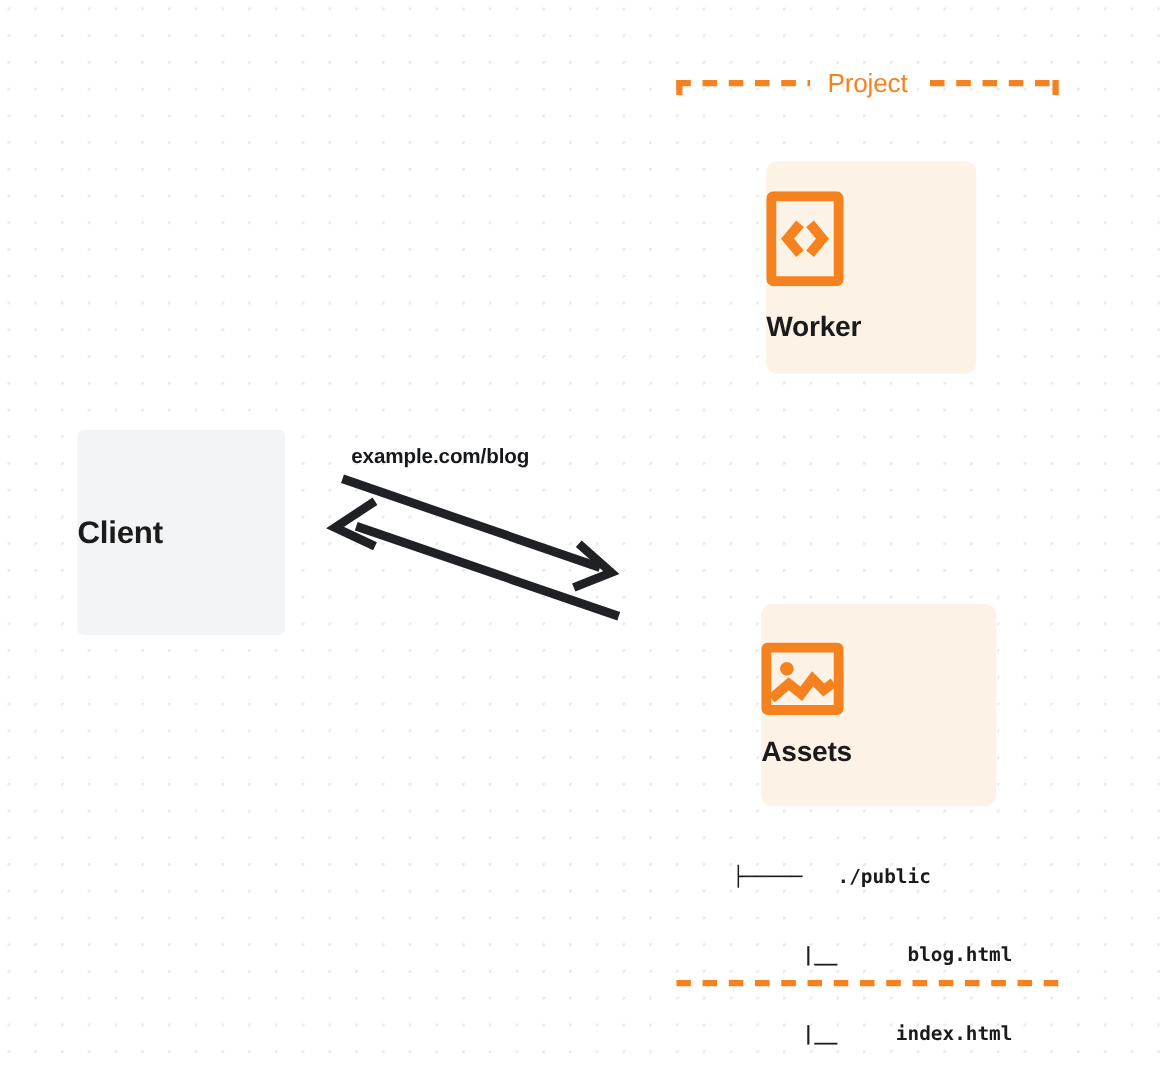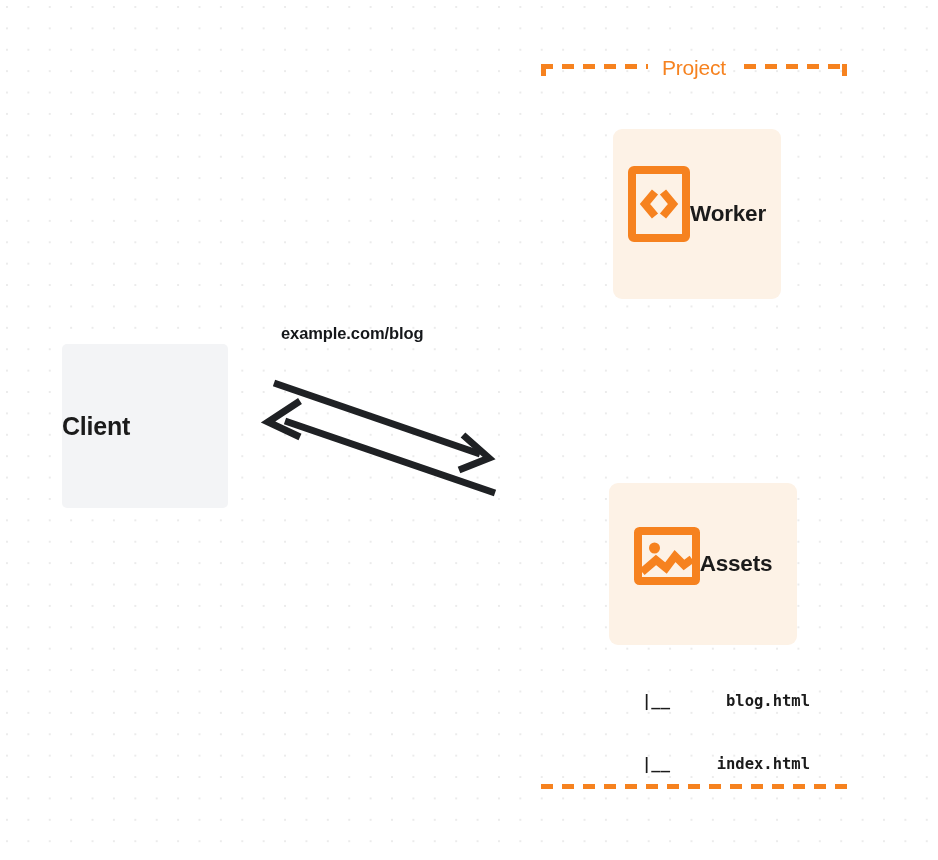--- a/index.html
+++ b/index.html
@@ -53,21 +53,21 @@
     left: 0;
     top: 0;
     width: 938px;
     height: 860px;
     pointer-events: none;
     overflow: visible;
   }
   #connector-label {
     position: absolute;
     left: 281px;
-    top: 324px;
+    top: 356px;
     font-size: 16.5px;
     font-weight: 700;
     color: #15171a;
     white-space: nowrap;
     letter-spacing: -0.1px;
     text-align: right;
   }
 
   
   #project-group {
@@ -136,22 +136,21 @@
     white-space: nowrap;
     line-height: 1;
   }
 
   
   .service-card {
     position: absolute;
     background: #fdf2e6;
     border-radius: 9px;
     display: flex;
-    flex-direction: row;
-    align-items: center;
+    flex-direction: column;
     justify-content: center;
   }
   #worker-card {
     left: 72px;
     top: 65px;
     width: 168px;
     height: 170px;
   }
   #assets-card {
     left: 68px;
@@ -241,19 +240,20 @@
         <svg width="66" height="58" viewBox="0 0 66 58" fill="none">
           <rect x="4" y="4" width="58" height="50" rx="1.5" stroke="#f6821f" stroke-width="8"></rect>
           <circle cx="20.5" cy="21" r="5.5" fill="#f6821f"></circle>
           <path d="M8 45 L22 33 L32 41 L41 29 L50 38 L58 32" stroke="#f6821f" stroke-width="8" stroke-linecap="butt" stroke-linejoin="miter" fill="none"></path>
         </svg>
       </span>
       <span class="card-label">Assets</span>
     </div>
 
     <div id="file-tree">
+      <span class="tree-row">├─────   ./public</span>
       <span class="tree-row">      |__      blog.html</span>
       <span class="tree-row">      |__     index.html</span>
       
     </div>
 
   </div>
 </div>
 
 </body></html>

